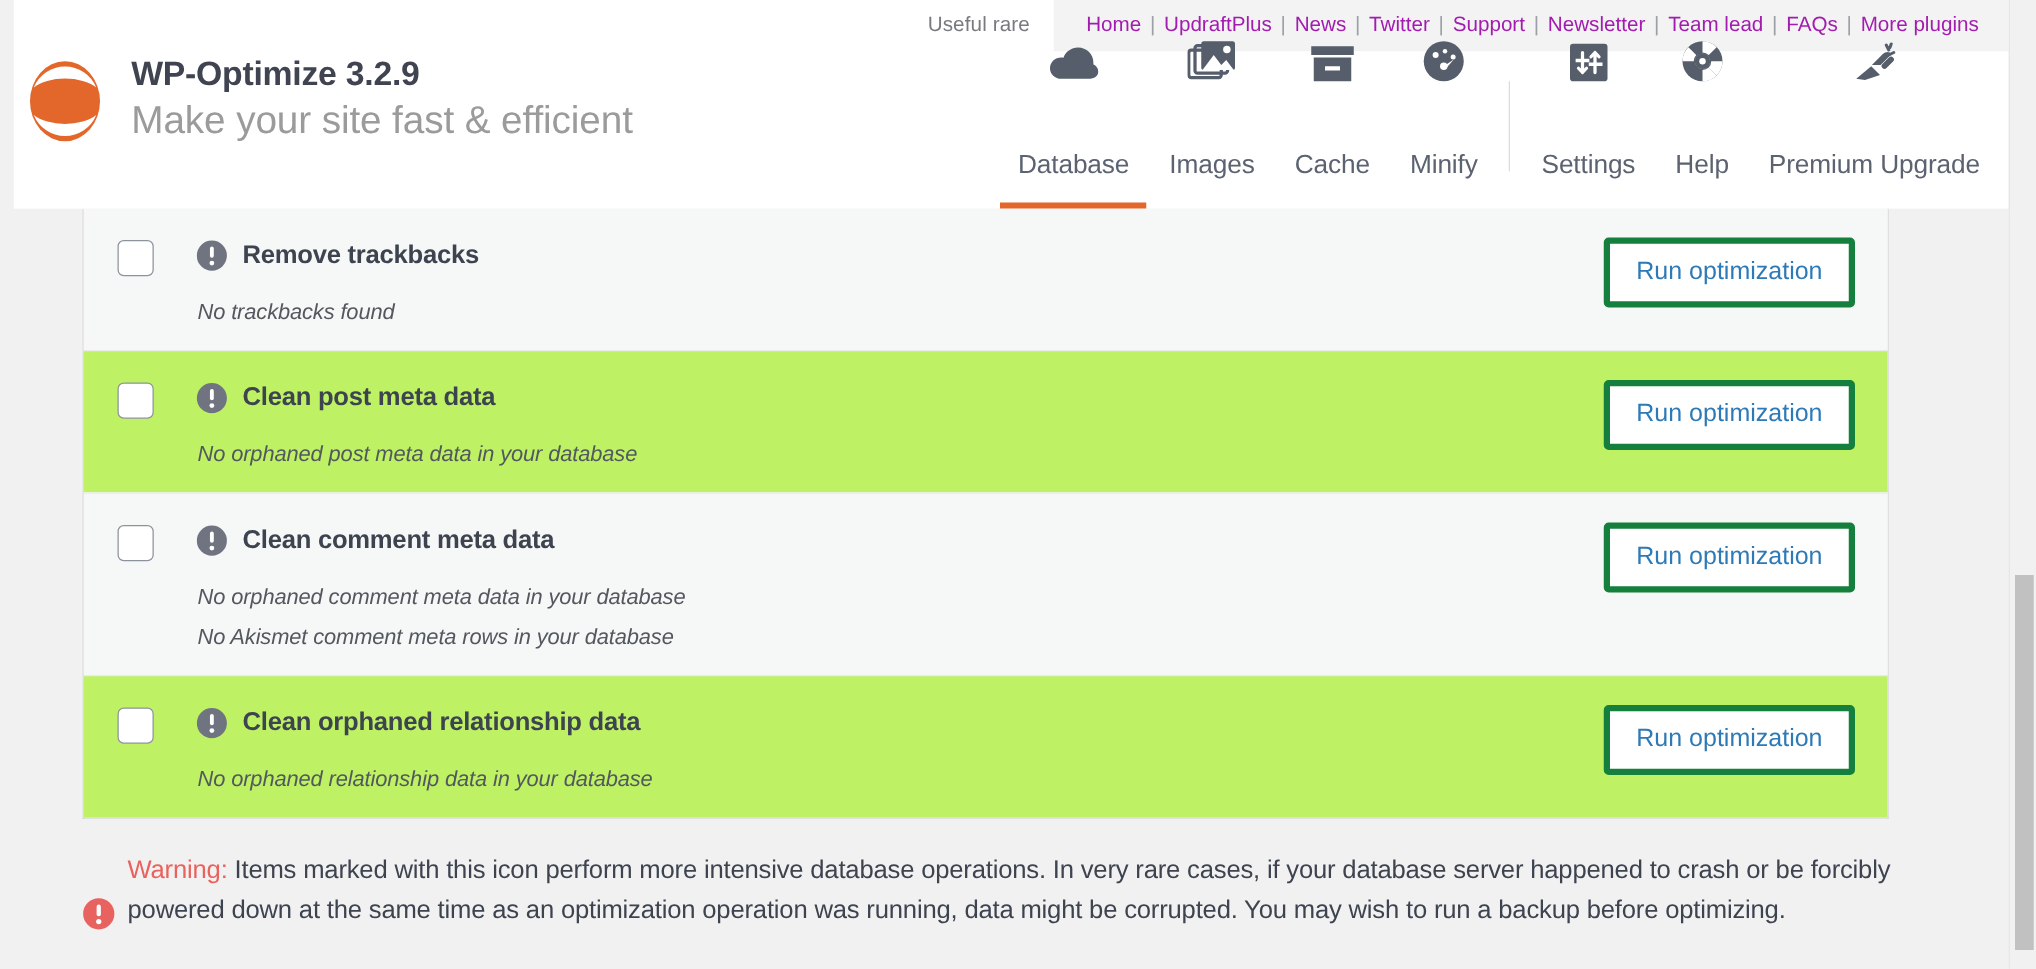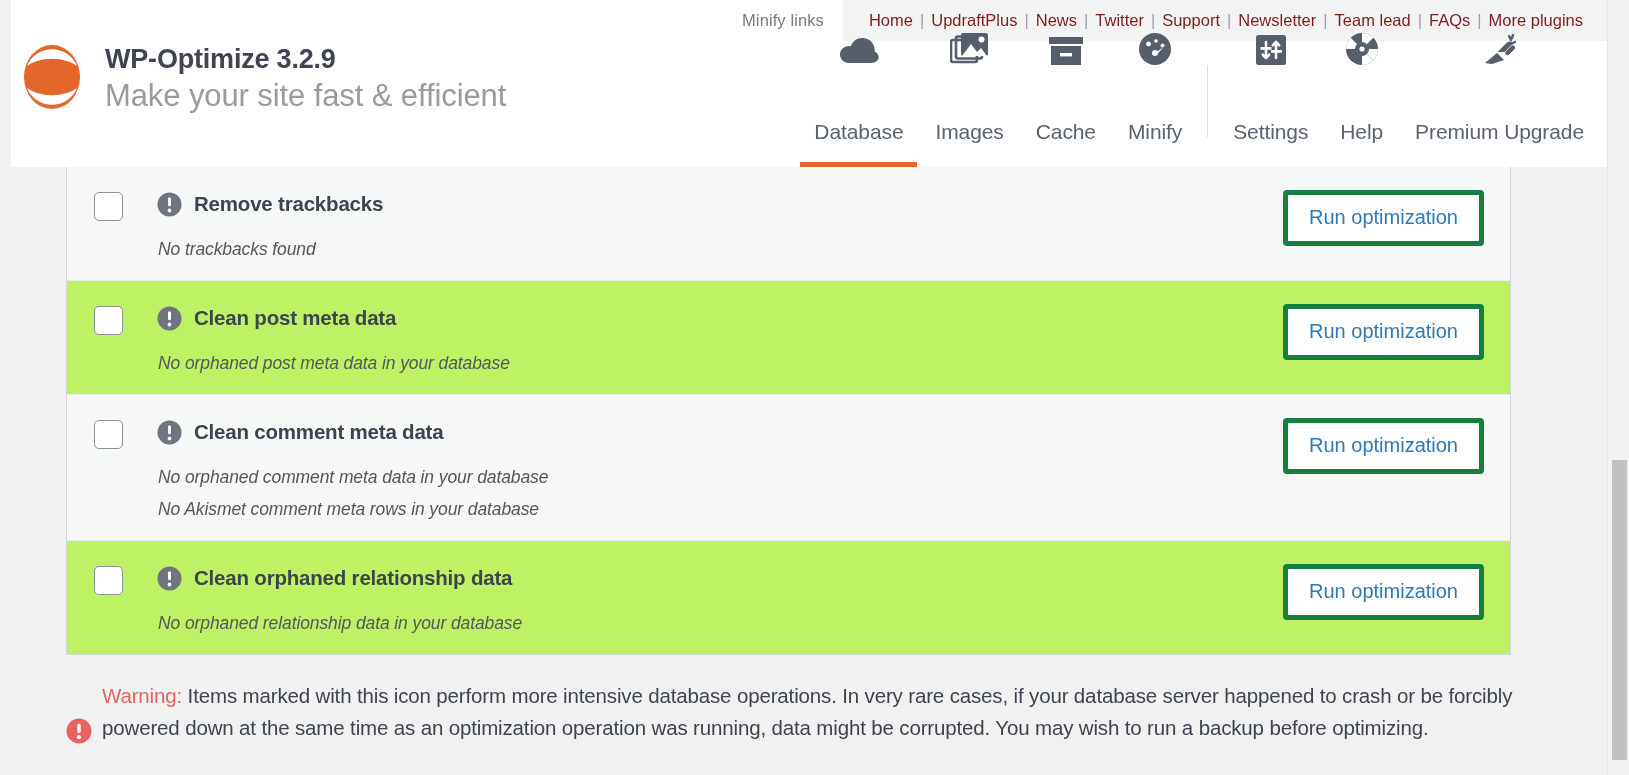--- a/index.html
+++ b/index.html
@@ -55,36 +55,36 @@
   .useful-links-box {
     background: #f3f3f3;
     height: 41px;
     display: flex;
     align-items: center;
     padding: 0 24px 0 26px;
     gap: 0;
   }
   .useful-links-box a {
     font-size: 16.5px;
-    color: #7f1d1d;
+    color: #a21caf;
     text-decoration: none;
     white-space: nowrap;
   }
   .ul-sep {
     color: #9aa0a6;
     font-size: 16.5px;
     padding: 0 7px;
   }
 
   
   .brand {
     position: absolute;
     left: 8px; top: 44px;
     display: flex;
-    align-items: flex-start;
+    align-items: flex-end;
     gap: 20px;
   }
   .logo { width: 66px; height: 66px; flex: none; }
   .brand-text { display: flex; flex-direction: column; justify-content: center; }
   .brand-title {
     font-size: 27px;
     font-weight: bold;
     color: #3f4450;
     line-height: 1.15;
     letter-spacing: -.2px;
@@ -280,21 +280,21 @@
 </head>
 <body>
 
 <div id="page">
 
   <div class="left-gutter"></div>
 
   <div class="header-wrap">
 
     <div class="useful-links-bar">
-      <span class="useful-links-label">Minify links</span>
+      <span class="useful-links-label">Useful rare</span>
       <div class="useful-links-box" id="useful-links-list">
           <a href="#">Home</a>
           <span class="ul-sep">|</span>
           <a href="#">UpdraftPlus</a>
           <span class="ul-sep">|</span>
           <a href="#">News</a>
           <span class="ul-sep">|</span>
           <a href="#">Twitter</a>
           <span class="ul-sep">|</span>
           <a href="#">Support</a>

